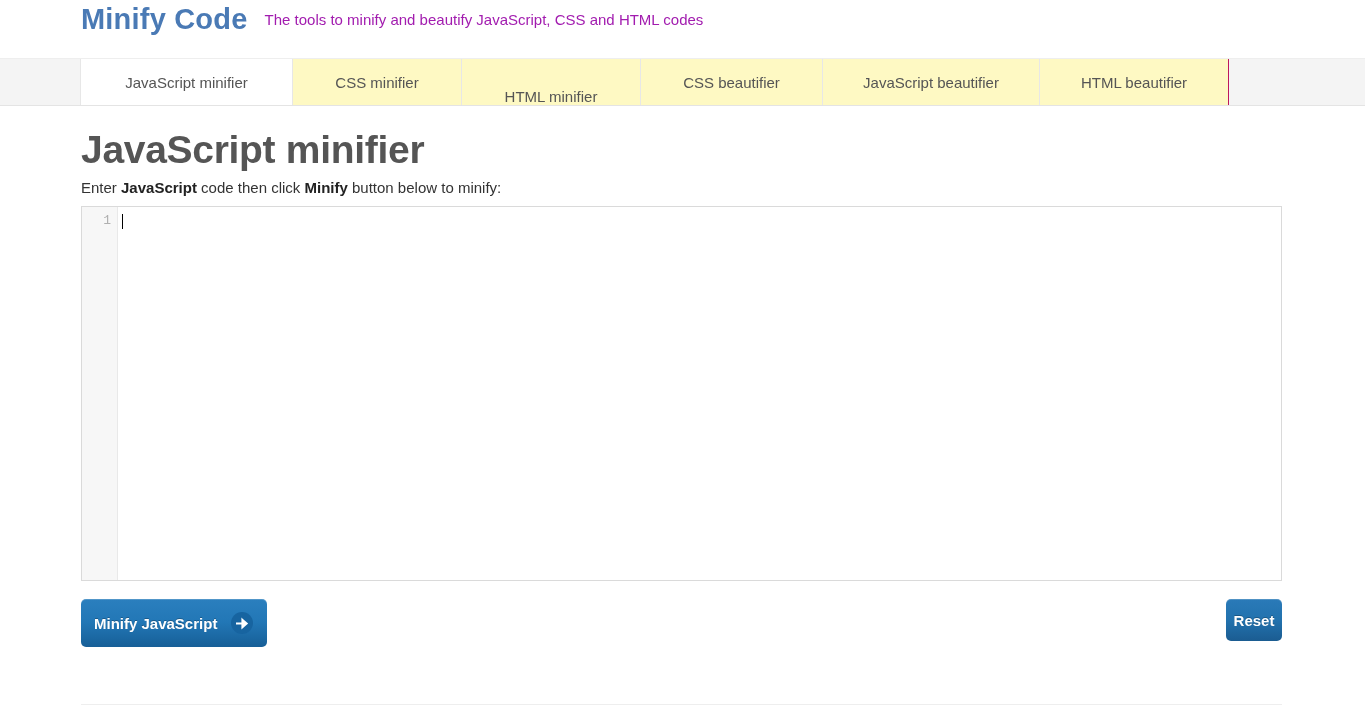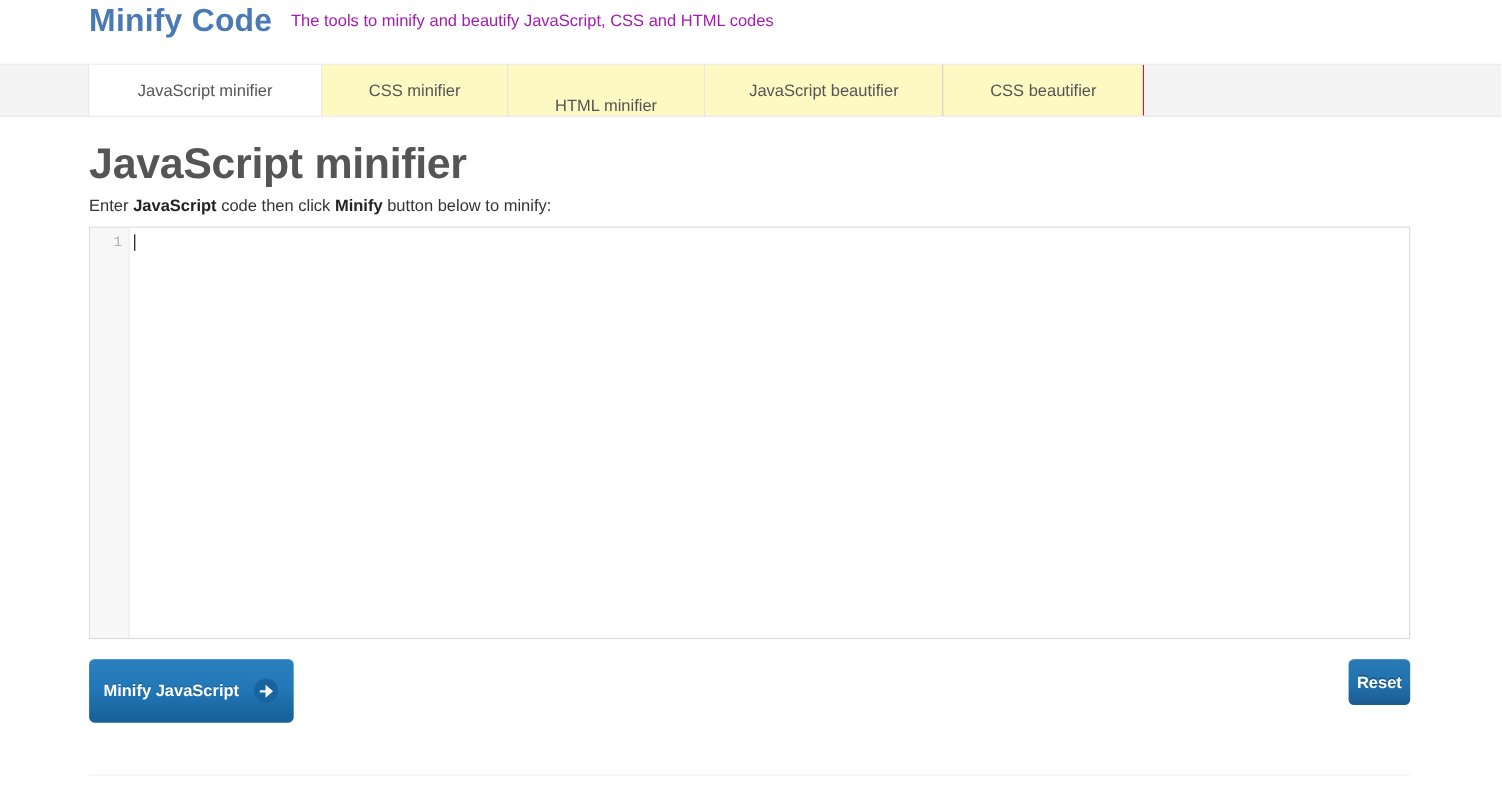--- a/index.html
+++ b/index.html
@@ -148,21 +148,21 @@
   #action-row {
     margin-top: 18px;
     display: flex;
     align-items: flex-start;
     justify-content: space-between;
     height: 46px;
   }
   #minify-btn {
     display: inline-flex;
     align-items: center;
-    height: 58px;
+    height: 48px;
     padding: 0 14px 0 13px;
     border: none;
     border-radius: 5px;
     background: linear-gradient(to bottom, #2b7fbe 0%, #2277b6 48%, #175f97 100%);
     color: #ffffff;
     font-family: "Liberation Sans", sans-serif;
     font-size: 15px;
     font-weight: bold;
     cursor: pointer;
     box-shadow: inset 0 1px 0 rgba(255,255,255,0.18);
@@ -237,25 +237,28 @@
 <div id="tabbar">
   <div class="tab active" id="tab-0">
     <span>JavaScript minifier</span>
   </div>
   <div class="tab" id="tab-1">
     <span>CSS minifier</span>
   </div>
   <div class="tab" id="tab-2">
     <span>HTML minifier</span>
   </div>
+  <div class="tab" id="tab-4">
+    <span>CSS beautifier</span>
+  </div>
   <div class="tab" id="tab-3">
     <span>JavaScript beautifier</span>
   </div>
-  <div class="tab" id="tab-4">
-    <span>CSS beautifier</span>
+  <div class="tab" id="tab-5">
+    <span>HTML beautifier</span>
   </div>
 </div>
 
 <div id="main">
 
   <h1 id="page-title">JavaScript minifier</h1>
 
   <p id="instruction"><span>Enter </span><b>JavaScript</b><span> code then click </span><b>Minify</b><span> button below to minify:</span></p>
 
   <div id="editor-wrap">

